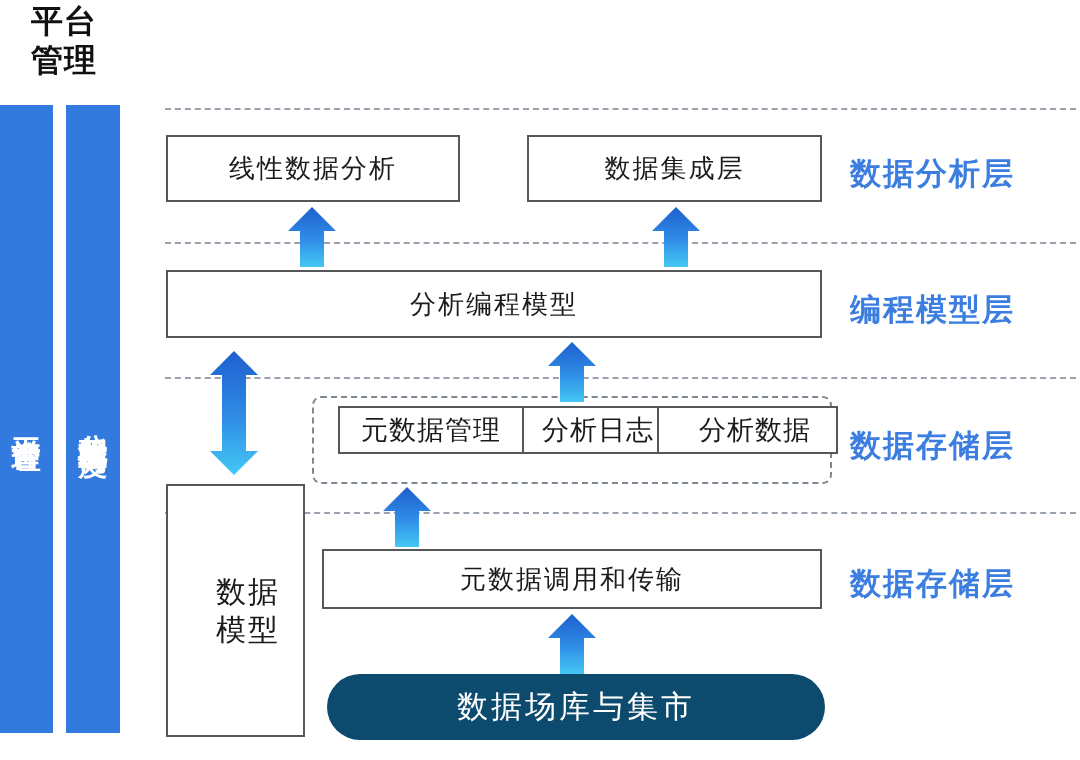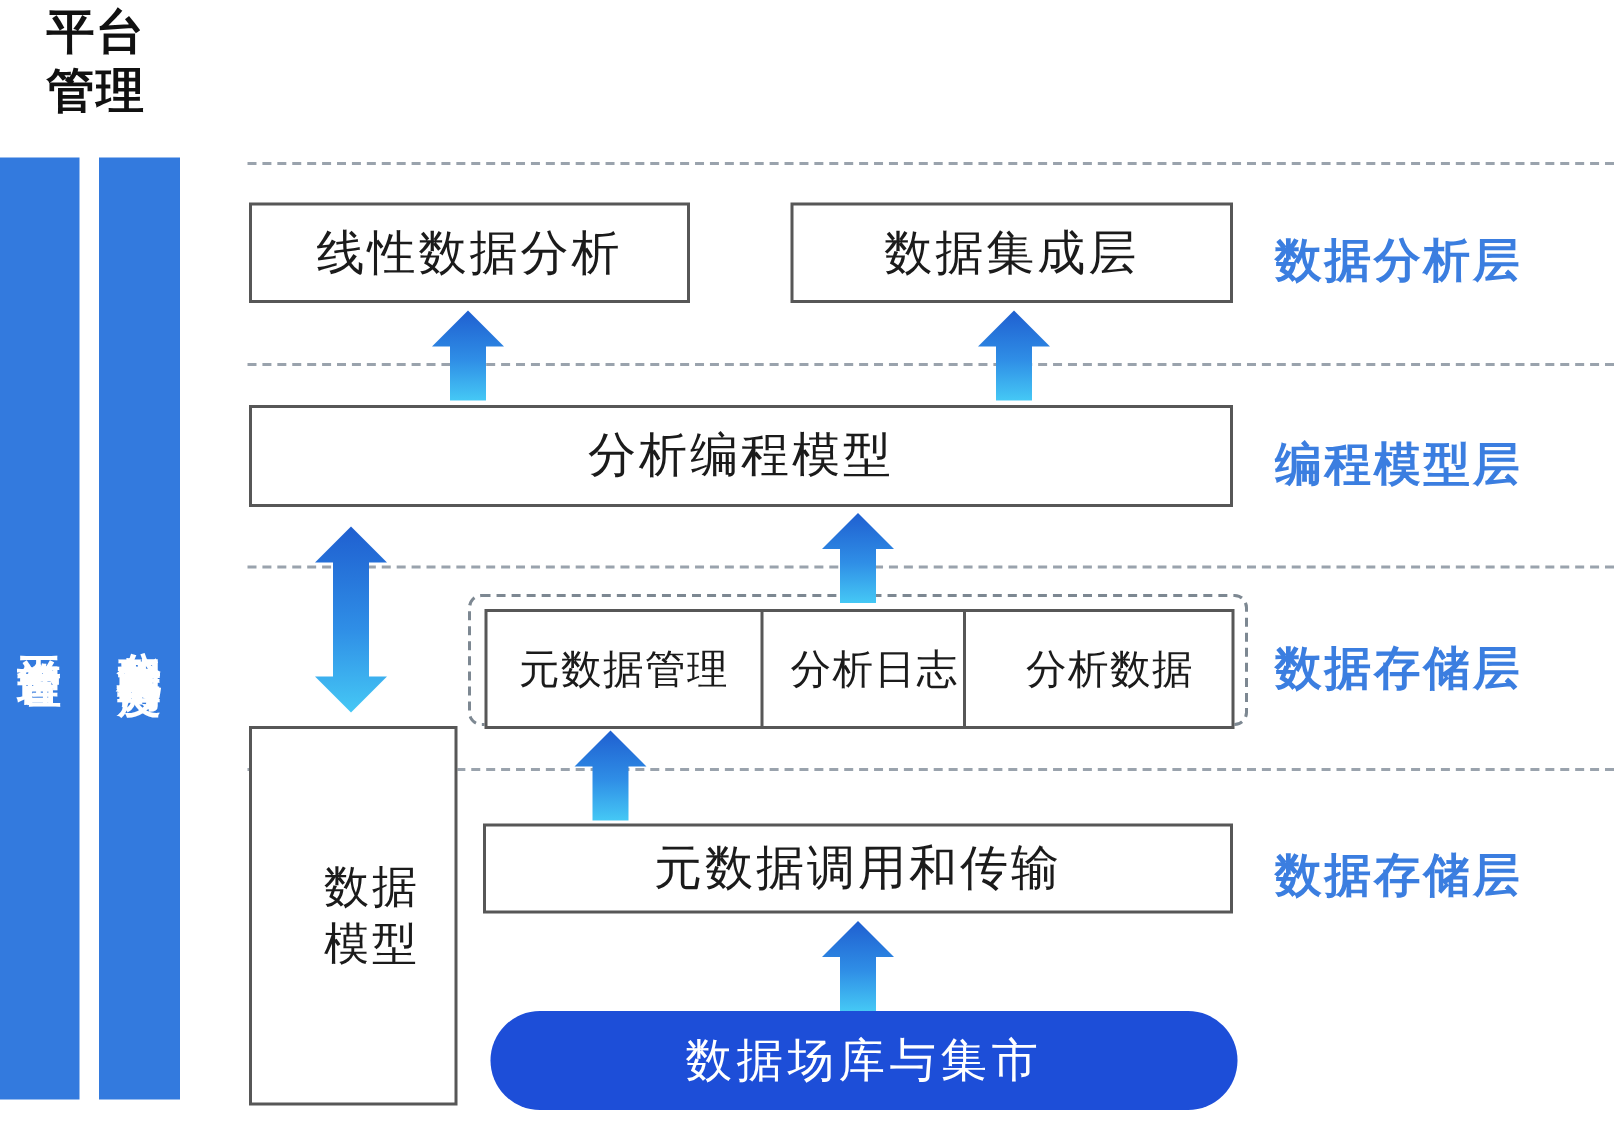--- a/index.html
+++ b/index.html
@@ -44,58 +44,58 @@
   
   .hsep{
     position:absolute;left:165px;width:911px;height:0;
     border-top:2px dashed #9aa3ad;
   }
 
   
   .wbox{
     position:absolute;background:#ffffff;border:2px solid #575757;
     display:flex;align-items:center;justify-content:center;
-    color:#1b1b1b;font-size:32px;letter-spacing:2px;
+    color:#1b1b1b;font-size:26px;letter-spacing:2px;
     box-sizing:border-box;
   }
 
   #box-linear{left:166px;top:135px;width:294px;height:67px;}
   #box-matrix{left:527px;top:135px;width:295px;height:67px;}
   #box-model{left:166px;top:270px;width:656px;height:68px;text-align:center;}
   #box-transfer{left:322px;top:549px;width:500px;height:60px;}
 
   
   #box-datamodel{
     left:166px;top:484px;width:139px;height:253px;
     flex-direction:column;line-height:1.25;font-size:30px;padding-left:25px;
   }
 
   
   #storage-group{
     position:absolute;left:312px;top:396px;width:520px;height:88px;
     border:2px dashed #7d8892;border-radius:9px;box-sizing:border-box;
   }
   #storage-row{
-    position:absolute;left:323px;top:406px;width:500px;height:80px;
+    position:absolute;left:338px;top:406px;width:500px;height:48px;
     display:flex;border:2px solid #575757;box-sizing:border-box;background:#fff;gap:15px;
   }
   .scell{
     display:flex;align-items:center;justify-content:center;
     color:#1b1b1b;font-size:27px;letter-spacing:1px;white-space:nowrap;
     border-right:2px solid #575757;box-sizing:border-box;
   }
   .scell:last-child{border-right:none;}
   .scell.w1{flex:0 0 184px;}
   .scell.w2{flex:0 0 162px;}
   .scell.w3{flex:1 1 auto;}
 
   
   #box-warehouse{
     position:absolute;left:327px;top:674px;width:498px;height:66px;
-    background:#1d4ed8;border-radius:33px;color:#ffffff;
+    background:#0c4a6e;border-radius:33px;color:#ffffff;
     display:flex;align-items:center;justify-content:center;
     font-size:31px;letter-spacing:3px;
   }
 
   
   .layer-label{
     position:absolute;left:850px;width:230px;
     color:#3b7ee0;font-weight:bold;font-size:31px;letter-spacing:2px;
     white-space:nowrap;
   }

